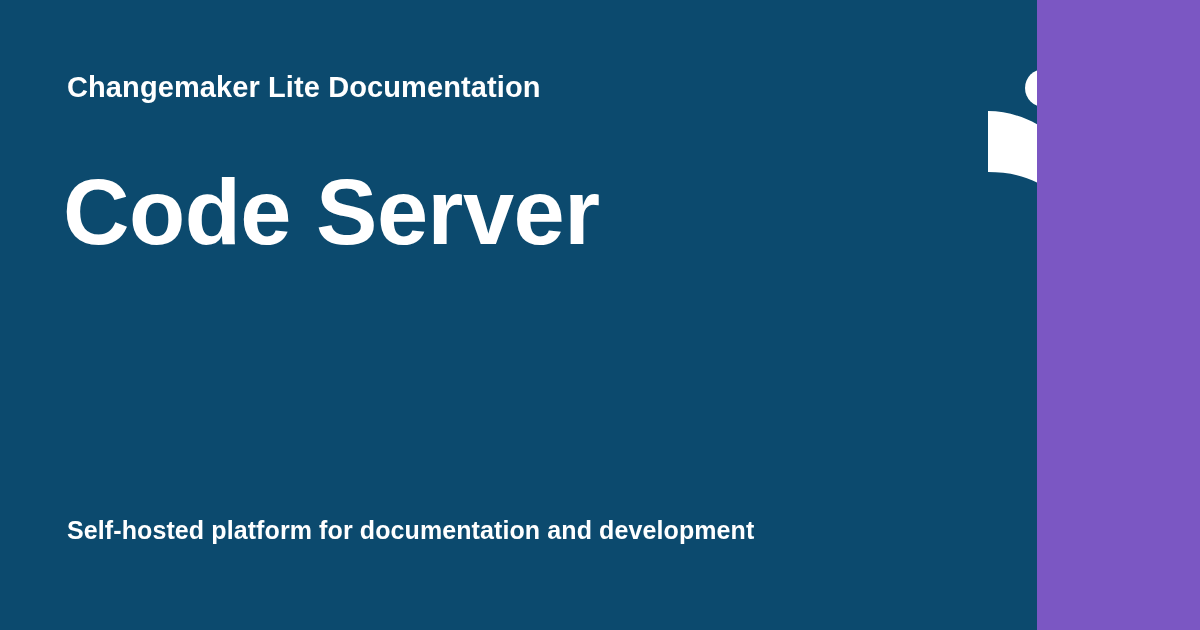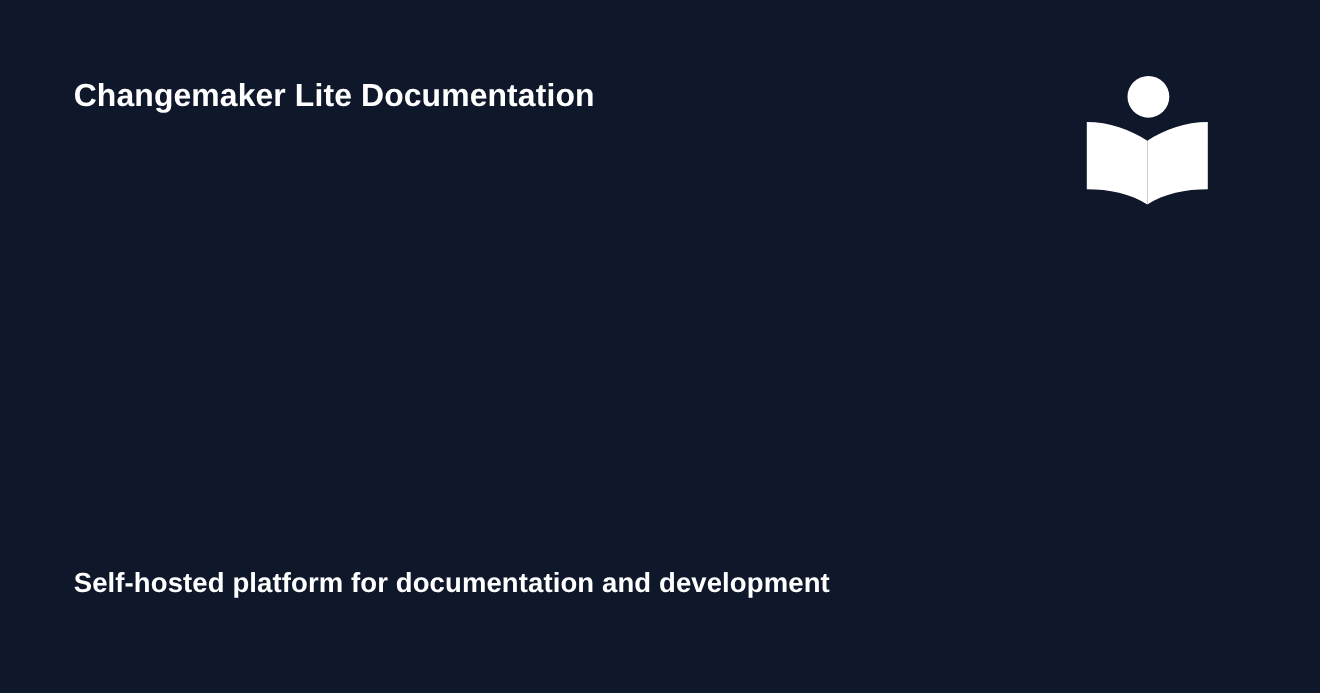--- a/index.html
+++ b/index.html
@@ -11,23 +11,23 @@
     width: 1200px;
     height: 630px;
     overflow: hidden;
     font-family: "Liberation Sans", sans-serif;
     background: #7b57c3;
   }
 
   .og-card {
     position: relative;
     box-sizing: border-box;
-    width: 1200px;
+    width: 1037px;
     height: 630px;
-    background: #0f172a;
+    background: #0c4a6e;
     overflow: hidden;
   }
 
   
   .site-name {
     position: absolute;
     left: 67px;
     top: 68px;
     margin: 0;
     font-size: 29px;
@@ -80,20 +80,21 @@
     height: 122px;
   }
 </style>
 </head>
 <body>
 
 <div class="og-card">
 
   <p class="site-name">Changemaker Lite Documentation</p>
 
+  <h1 class="page-title">Code Server</h1>
 
   <p class="page-subtitle">Self-hosted platform for documentation and development</p>
 
   <div class="brand-mark">
     <svg viewBox="0 0 114 122" xmlns="http://www.w3.org/2000/svg" aria-hidden="true">
 
       <circle cx="58" cy="22" r="19" fill="#ffffff"></circle>
 
       <path d="M2 45
                L2 106

